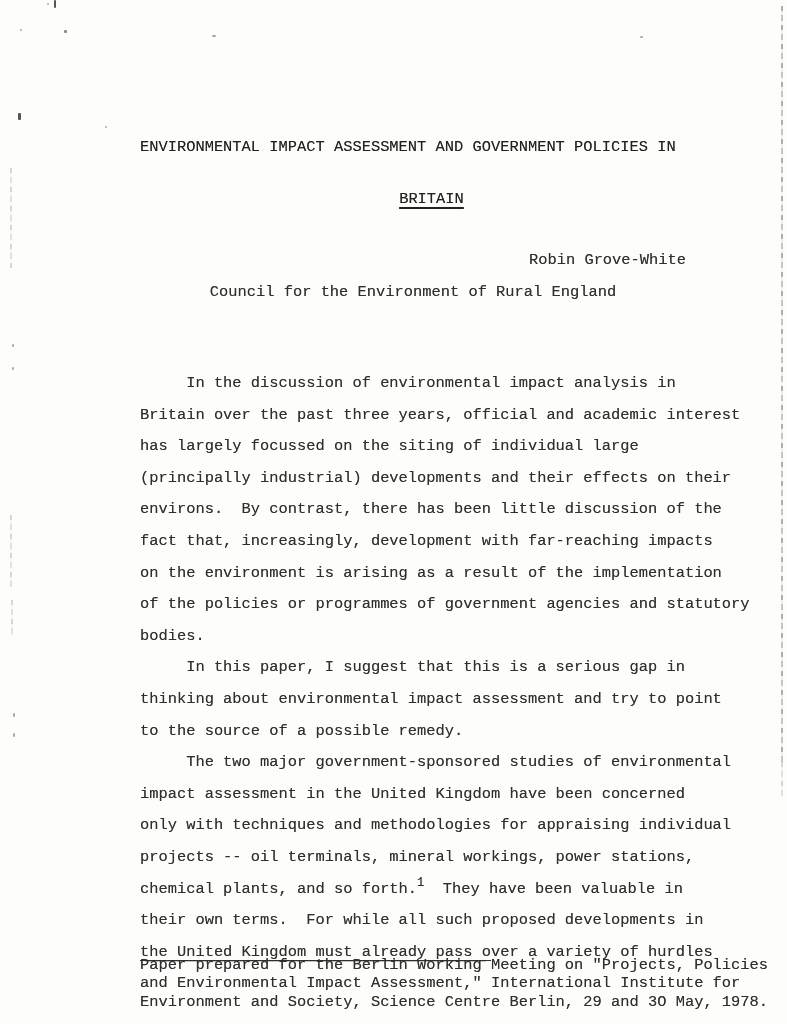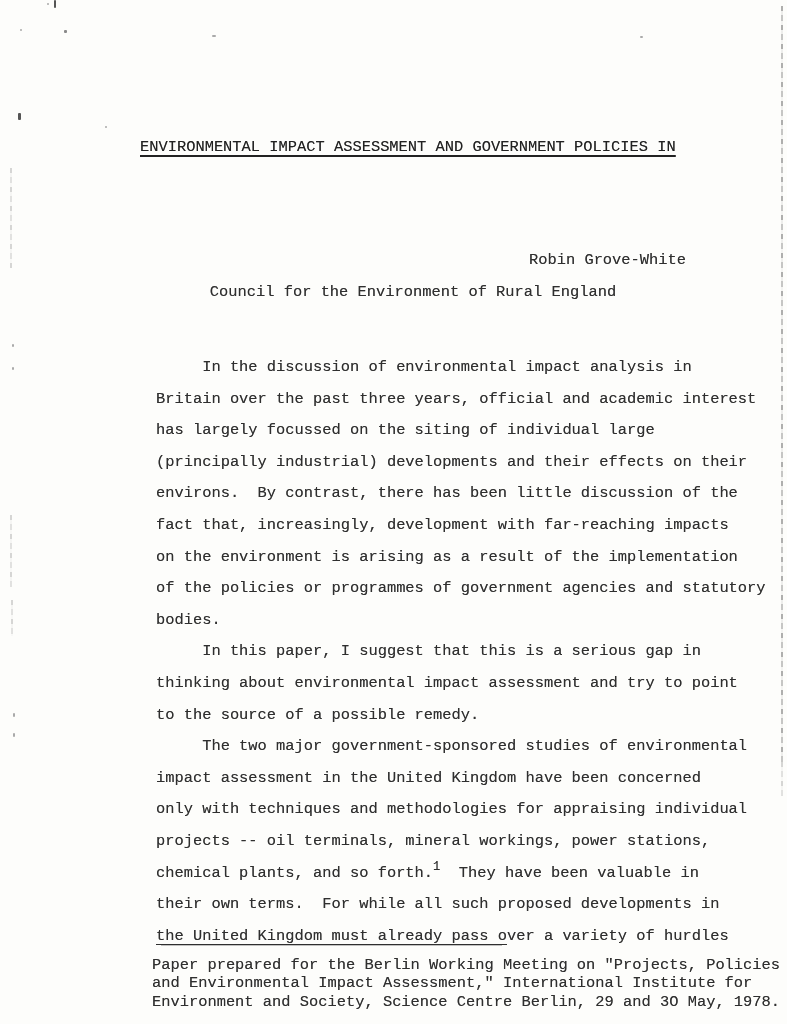--- a/index.html
+++ b/index.html
@@ -24,21 +24,20 @@
   .txt {
     font-size: 15.4px;
     color: var(--ink);
     text-shadow: 0 0 0.5px rgba(47,47,47,0.55);
     white-space: pre;
   }
   
   .title-line1 {
     position: absolute; left: 140px; top: 138px;
     color: var(--title_ink);
-    text-decoration: underline;
     text-decoration-thickness: 1.5px;
     text-underline-offset: 4px;
   }
   .title-line2 {
     position: absolute; left: 140px; top: 172px; width: 546px;
     text-align: center;
     color: var(--title_ink);
   }
   .title-line2 span {
     text-decoration: underline;
@@ -48,39 +47,38 @@
   .author-line {
     position: absolute; left: 140px; top: 251px; width: 546px;
     text-align: right;
   }
   .affiliation-line {
     position: absolute; left: 140px; top: 283px; width: 546px;
     text-align: center;
   }
   
   .body-block {
-    position: absolute; left: 140px; top: 352px;
+    position: absolute; left: 140px; top: 368px;
     line-height: 31.6px;
-    margin-left: 16px;
   }
   .body-block .line { height: 31.6px; }
   .seg-sup {
     font-size: 12px;
     position: relative;
     top: -7px;
   }
   .seg-underline {
     text-decoration: underline;
     text-decoration-thickness: 1.2px;
     text-underline-offset: 4px;
     box-shadow: 0 6px 0 -5px rgba(120,120,120,0.45);
   }
   
   .footnote-block {
-    position: absolute; left: 152px; top: 956px;
+    position: absolute; left: 140px; top: 956px;
     line-height: 18.4px;
   }
   
   .artifact { position: absolute; pointer-events: none; }
   .vline-dashed {
     width: 2px;
     background: repeating-linear-gradient(
       to bottom,
       rgba(110,110,110,0.55) 0px, rgba(110,110,110,0.55) 5px,
       rgba(150,150,150,0.15) 5px, rgba(150,150,150,0.15) 9px,
@@ -110,20 +108,23 @@
   <div class="artifact speck speck-light" style="left:212px; top:35px; width:4px; height:2px;"></div>
   <div class="artifact speck speck-light" style="left:640px; top:36px; width:3px; height:2px;"></div>
   <div class="artifact speck speck-dark" style="left:18px; top:113px; width:3px; height:7px;"></div>
   <div class="artifact speck speck-light" style="left:105px; top:126px; width:2px; height:2px;"></div>
   <div class="artifact speck speck-light" style="left:12px; top:344px; width:2px; height:3px;"></div>
   <div class="artifact speck speck-light" style="left:12px; top:367px; width:2px; height:3px;"></div>
   <div class="artifact speck speck-light" style="left:13px; top:713px; width:2px; height:4px;"></div>
   <div class="artifact speck speck-light" style="left:13px; top:733px; width:2px; height:4px;"></div>
 
   <div class="txt title-line1">ENVIRONMENTAL IMPACT ASSESSMENT AND GOVERNMENT POLICIES IN</div>
+  <div class="txt title-line2">
+    <span>BRITAIN</span>
+  </div>
   <div class="txt author-line">Robin Grove-White</div>
   <div class="txt affiliation-line">Council for the Environment of Rural England</div>
 
   <div class="txt body-block"><div class="line"><span class="seg-plain">     In the discussion of environmental impact analysis in</span></div><div class="line"><span class="seg-plain">Britain over the past three years, official and academic interest</span></div><div class="line"><span class="seg-plain">has largely focussed on the siting of individual large</span></div><div class="line"><span class="seg-plain">(principally industrial) developments and their effects on their</span></div><div class="line"><span class="seg-plain">environs.  By contrast, there has been little discussion of the</span></div><div class="line"><span class="seg-plain">fact that, increasingly, development with far-reaching impacts</span></div><div class="line"><span class="seg-plain">on the environment is arising as a result of the implementation</span></div><div class="line"><span class="seg-plain">of the policies or programmes of government agencies and statutory</span></div><div class="line"><span class="seg-plain">bodies.</span></div><div class="line"><span class="seg-plain">     In this paper, I suggest that this is a serious gap in</span></div><div class="line"><span class="seg-plain">thinking about environmental impact assessment and try to point</span></div><div class="line"><span class="seg-plain">to the source of a possible remedy.</span></div><div class="line"><span class="seg-plain">     The two major government-sponsored studies of environmental</span></div><div class="line"><span class="seg-plain">impact assessment in the United Kingdom have been concerned</span></div><div class="line"><span class="seg-plain">only with techniques and methodologies for appraising individual</span></div><div class="line"><span class="seg-plain">projects -- oil terminals, mineral workings, power stations,</span></div><div class="line"><span class="seg-plain">chemical plants, and so forth.</span><span class="seg-sup">1</span><span class="seg-plain">  They have been valuable in</span></div><div class="line"><span class="seg-plain">their own terms.  For while all such proposed developments in</span></div><div class="line"><span class="seg-underline">the United Kingdom must already pass o</span><span class="seg-plain">ver a variety of hurdles</span></div></div>
 
   <div class="txt footnote-block"><div class="line"><span class="seg-plain">Paper prepared for the Berlin Working Meeting on "Projects, Policies</span></div><div class="line"><span class="seg-plain">and Environmental Impact Assessment," International Institute for</span></div><div class="line"><span class="seg-plain">Environment and Society, Science Centre Berlin, 29 and 3O May, 1978.</span></div></div>
 
 </div>
 
 </body></html>

